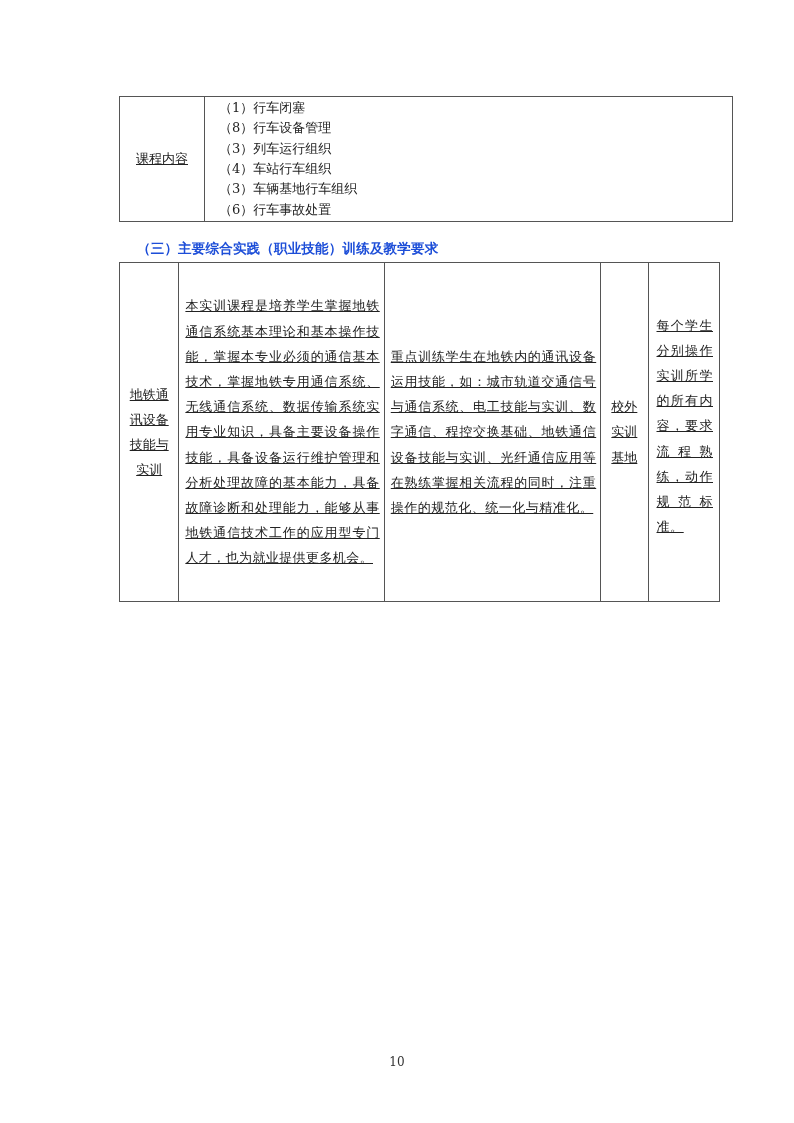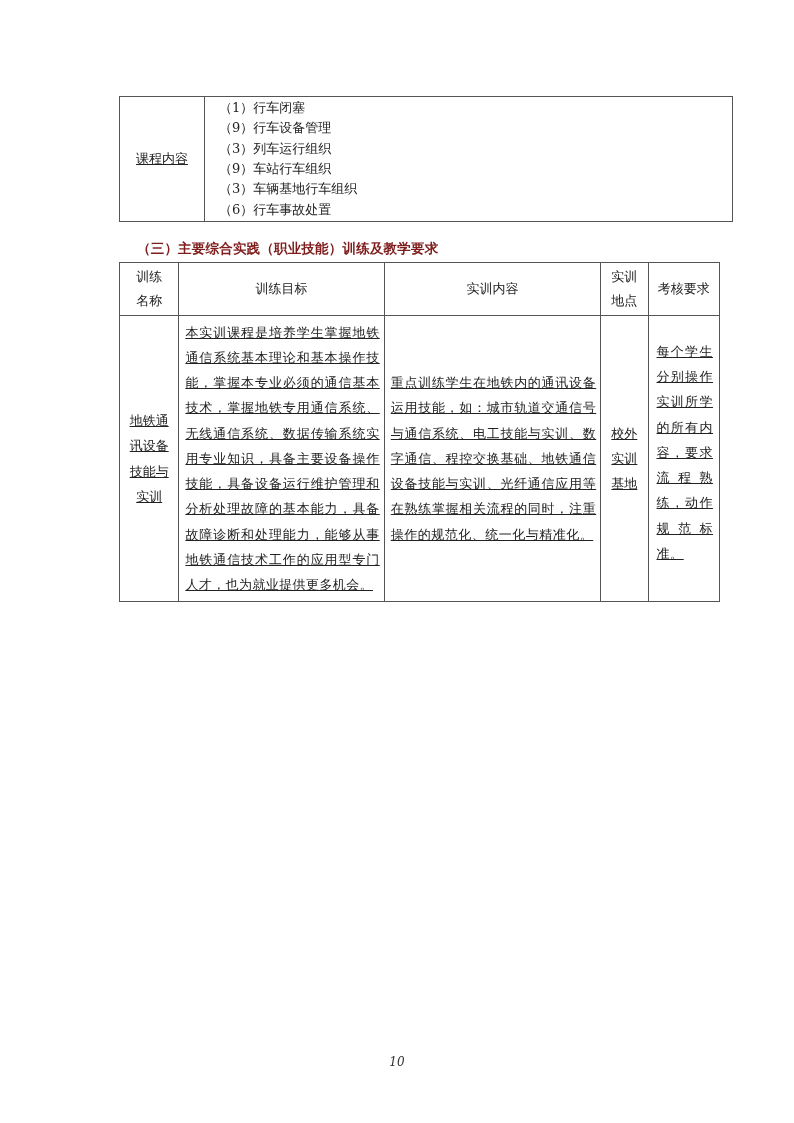--- a/index.html
+++ b/index.html
@@ -4,76 +4,63 @@
 <style>
   html, body { margin:0; padding:0; background:#ffffff; }
   body { width:794px; height:1123px; position:relative; overflow:hidden;
          font-family:"DejaVu Serif", "Liberation Serif", serif; color:#222; }
   .abs { position:absolute; }
   table { border-collapse:collapse; position:absolute; table-layout:fixed; }
   td { border:1px solid #555; padding:0; vertical-align:middle; font-size:13px; }
   .t1 { left:119px; top:96px; width:614px; height:126px; }
   .t1 .label { text-align:center; width:84px;text-decoration:underline; }
   .t1 .items { padding-left:14px; line-height:20.3px; padding-top:1px; padding-bottom:1px; }
-  .section-title { left:137px; top:240px; font-size:13.5px; font-weight:bold; color:#7f1d1d; letter-spacing:0.2px; }
+  .section-title { left:137px; top:240px; font-size:13.5px; font-weight:bold; color:#1d4ed8; letter-spacing:0.2px; }
   .t2 { left:119px; top:262px; width:601px; height:340px; }
   .t2 .hdr td { height:52px; text-align:center; line-height:24px; }
   .t2 .c1 { width:59px; } .t2 .c2 { width:204px; } .t2 .c3 { width:215px; }
   .t2 .c4 { width:47px; } .t2 .c5 { width:71px; }
   .t2 .body td { vertical-align:middle; line-height:25.2px;text-decoration:underline; }
   .cell-center { text-align:center; }
   .goal { padding:0 4px 0 6px; text-align:justify; letter-spacing:0.4px; }
   .content { padding:0 4px 0 6px; text-align:justify; letter-spacing:0.5px; }
   .req { padding:0 6px 12px 8px; text-align:justify; letter-spacing:0.6px; }
   .vlines span { display:block; }
-  .page-num { left:0; width:794px; top:1055px; text-align:center; font-size:12px; color:#333;font-style:italic; }
+  .page-num { left:0; width:794px; top:1055px; text-align:center; font-size:12px; color:#333; }
 </style>
 </head>
 <body>
 
 <table class="t1">
   <tbody>
       <tr>
     <td class="label">课程内容</td>
     <td class="items">
       <div>（1）行车闭塞</div>
-      <div>（9）行车设备管理</div>
+      <div>（8）行车设备管理</div>
       <div>（3）列车运行组织</div>
-      <div>（9）车站行车组织</div>
+      <div>（4）车站行车组织</div>
       <div>（3）车辆基地行车组织</div>
       <div>（6）行车事故处置</div>
     </td>
   </tr>
 </tbody>
   </table>
 
 <div class="abs section-title">（三）主要综合实践（职业技能）训练及教学要求</div>
 
 <table class="t2">
   <colgroup>
     <col class="c1">
       <col class="c2">
       <col class="c3">
       <col class="c4">
       <col class="c5">
   </colgroup>
   <tbody>
-      <tr class="hdr">
-    <td class="vlines">
-      <span>训练</span>
-      <span>名称</span>
-    </td>
-    <td>训练目标</td>
-    <td>实训内容</td>
-    <td class="vlines">
-      <span>实训</span>
-      <span>地点</span>
-    </td>
-    <td>考核要求</td>
-  </tr>
   <tr class="body">
     <td class="cell-center vlines">
       <span>地铁通</span>
       <span>讯设备</span>
       <span>技能与</span>
       <span>实训</span>
     </td>
     <td class="goal">本实训课程是培养学生掌握地铁通信系统基本理论和基本操作技能，掌握本专业必须的通信基本技术，掌握地铁专用通信系统、无线通信系统、数据传输系统实用专业知识，具备主要设备操作技能，具备设备运行维护管理和分析处理故障的基本能力，具备故障诊断和处理能力，能够从事地铁通信技术工作的应用型专门人才，也为就业提供更多机会。</td>
     <td class="content">重点训练学生在地铁内的通讯设备运用技能，如：城市轨道交通信号与通信系统、电工技能与实训、数字通信、程控交换基础、地铁通信设备技能与实训、光纤通信应用等在熟练掌握相关流程的同时，注重操作的规范化、统一化与精准化。</td>
     <td class="cell-center vlines">

